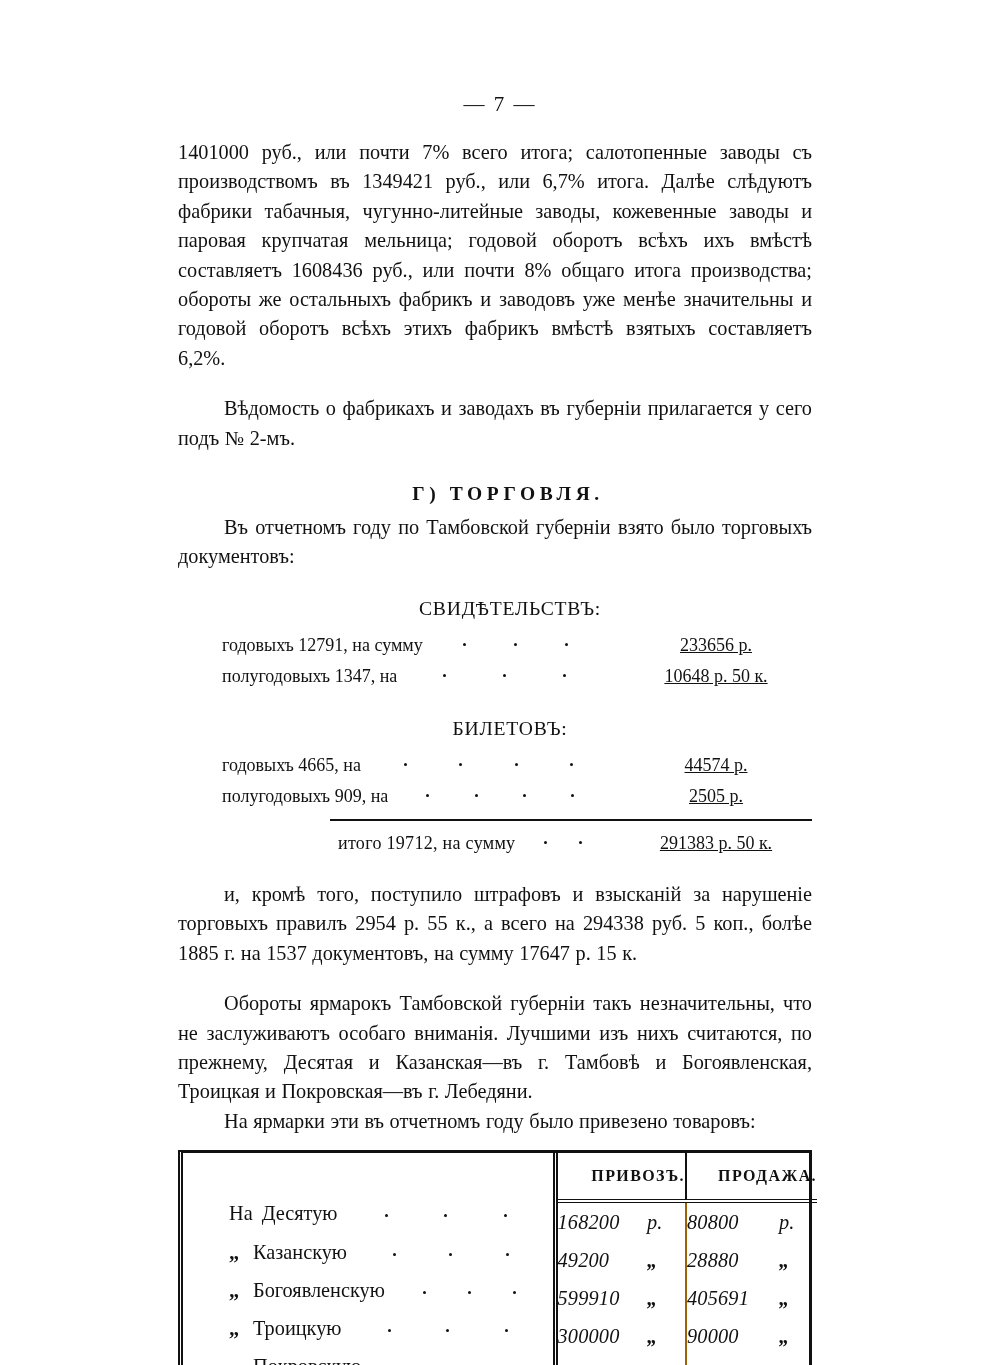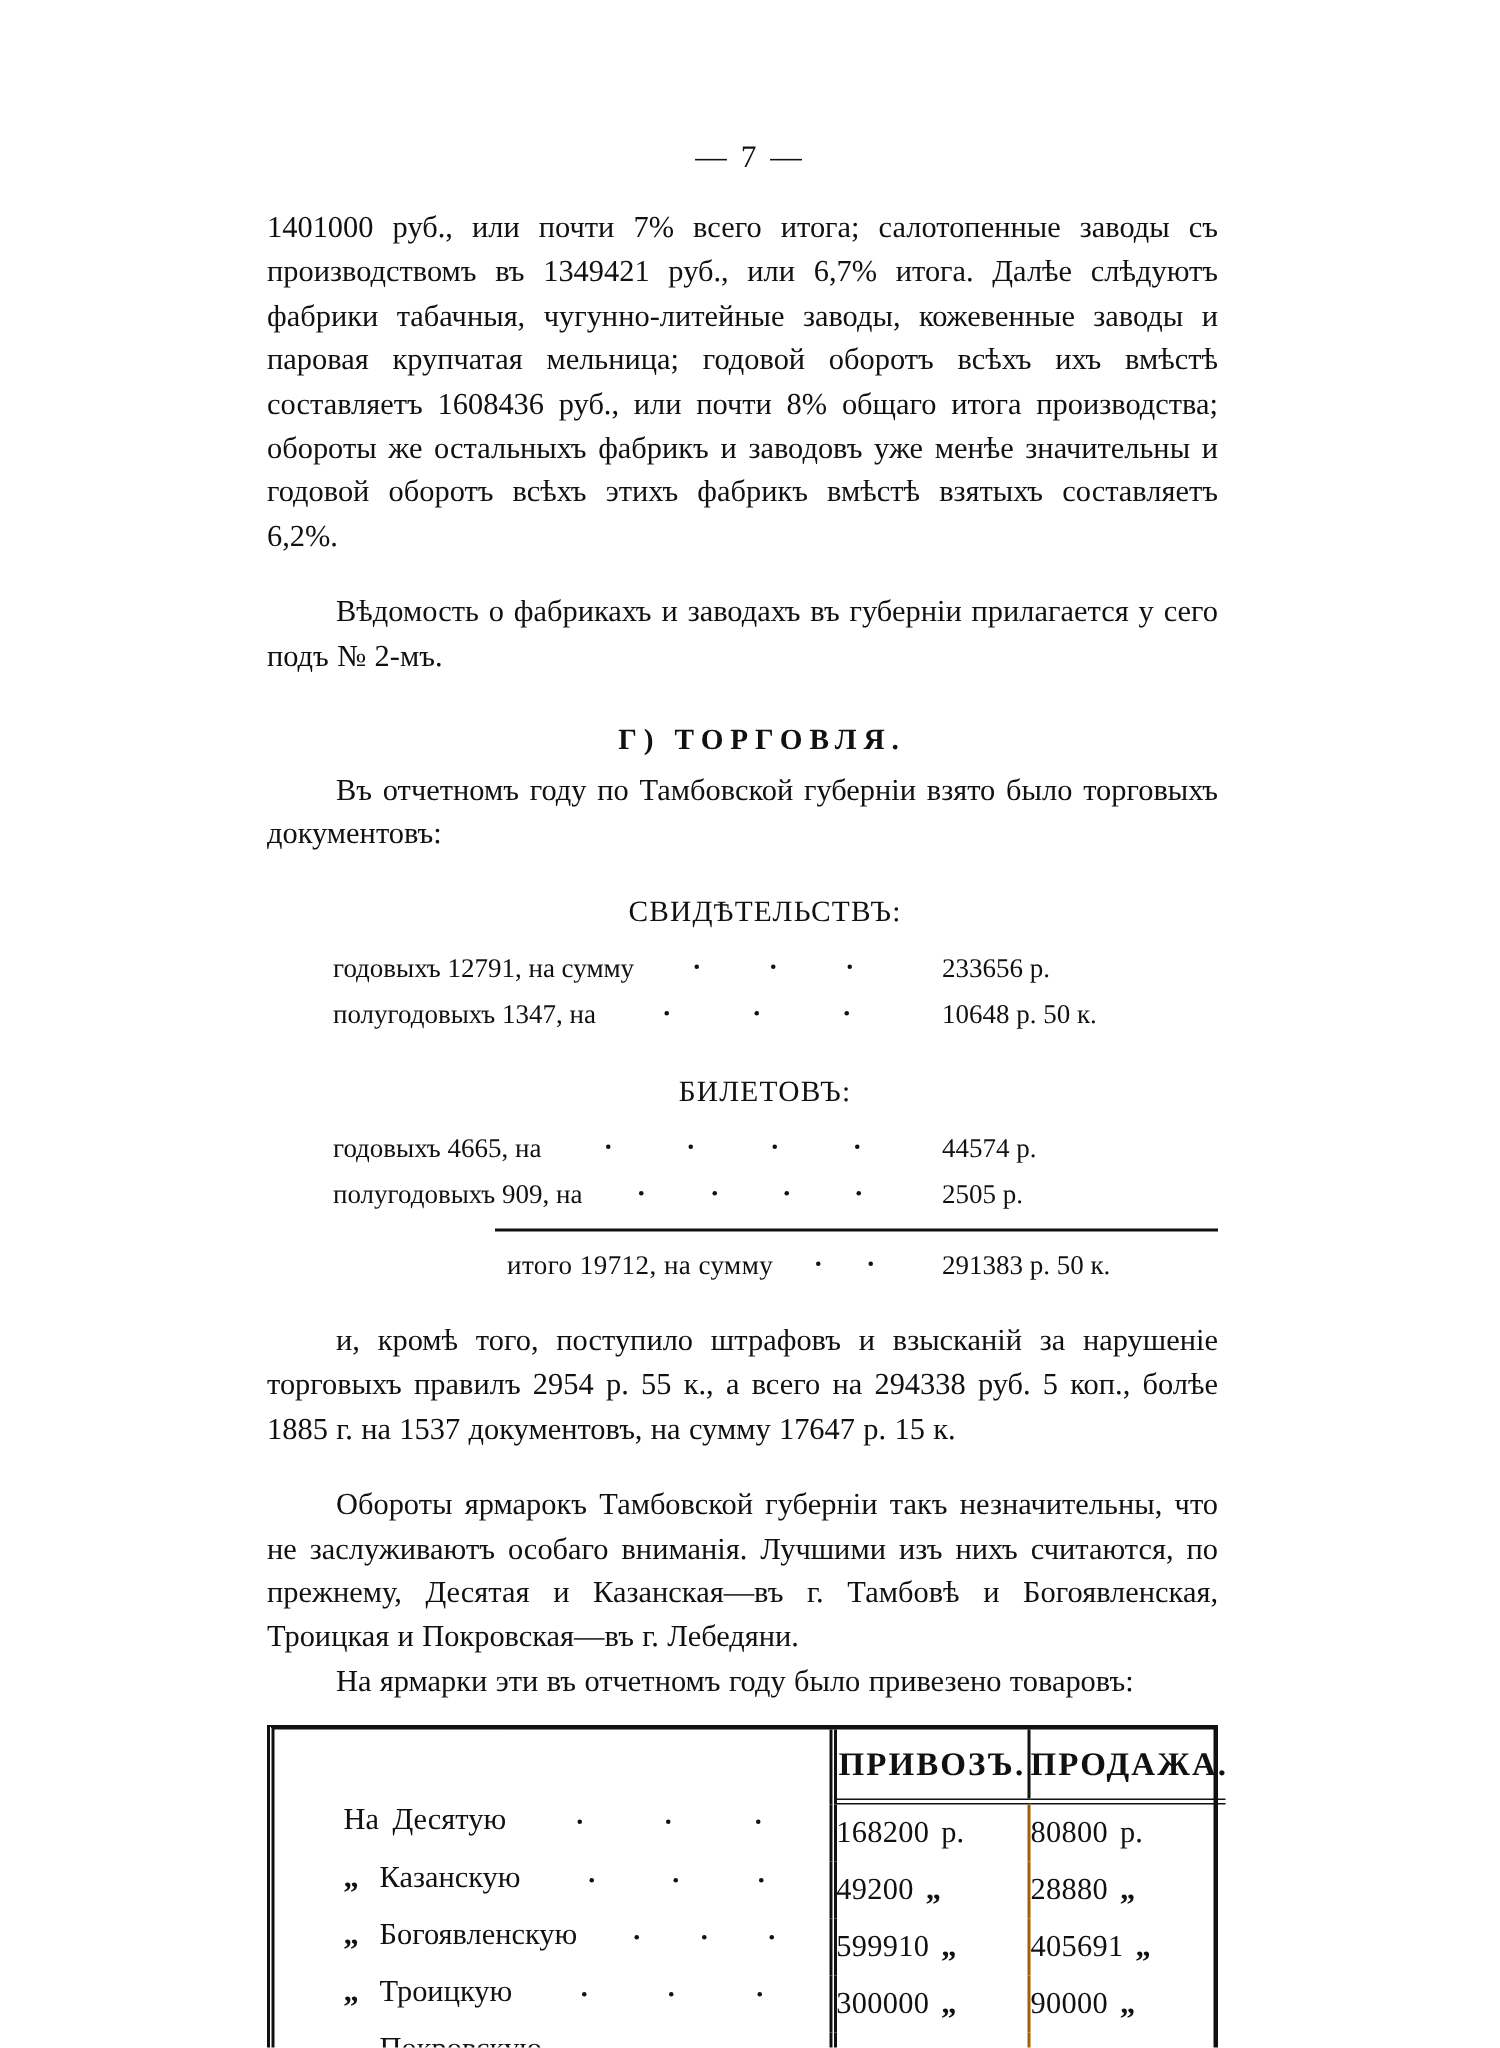--- a/index.html
+++ b/index.html
@@ -99,23 +99,24 @@
     position: absolute;
     bottom: 5px;
     width: 3px;
     height: 3px;
     background: #111;
     border-radius: 50%;
     display: block;
   }
   .doc-row .amount {
     flex: 0 0 auto;
-    text-align: left;
+    text-align: center;
     width: 176px;
     padding-right: 8px;
+    text-decoration: underline;
   }
 
   .doc-row.total {
     padding-top: 5px;
   }
   .doc-row.total .label {
     padding-left: 160px;
     letter-spacing: 0.3px;
   }
 
@@ -152,23 +153,23 @@
   .fair-table th, .fair-table td {
     padding: 0;
     font-size: 20.3px;
     font-weight: normal;
     vertical-align: middle;
   }
 
   .fair-table thead th {
     height: 46px;
     font-weight: bold;
-    font-size: 22px;
+    font-size: 16px;
     letter-spacing: 1.4px;
-    text-align: center;
+    text-align: right;
   }
   .fair-table thead th.h-name { border: none; }
   .fair-table thead th.h-bring {
     border-left: 5px double #111;
     border-bottom: 4px double #111;
   }
   .fair-table thead th.h-sell {
     border-left: 2px solid #111;
     border-bottom: 4px double #111;
   }
@@ -216,22 +217,23 @@
     width: 3px;
     height: 3px;
     background: #111;
     border-radius: 50%;
     display: block;
   }
 
   .num {
     display: inline-flex;
     align-items: baseline;
-    justify-content: flex-start;
+    justify-content: space-between;
     width: 100%;
+    font-style: italic;
   }
   .num .v { letter-spacing: 0.2px; }
   .num .u {
     display: inline-block;
     width: 30px;
     text-align: left;
     padding-left: 8px;
   }
   .num .u.ditto { font-weight: bold; }
 </style>

